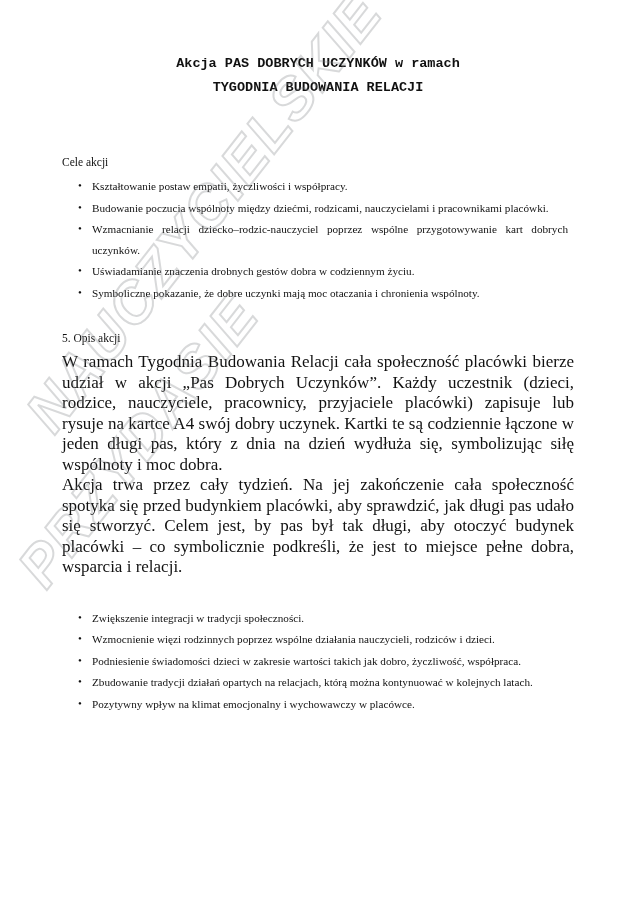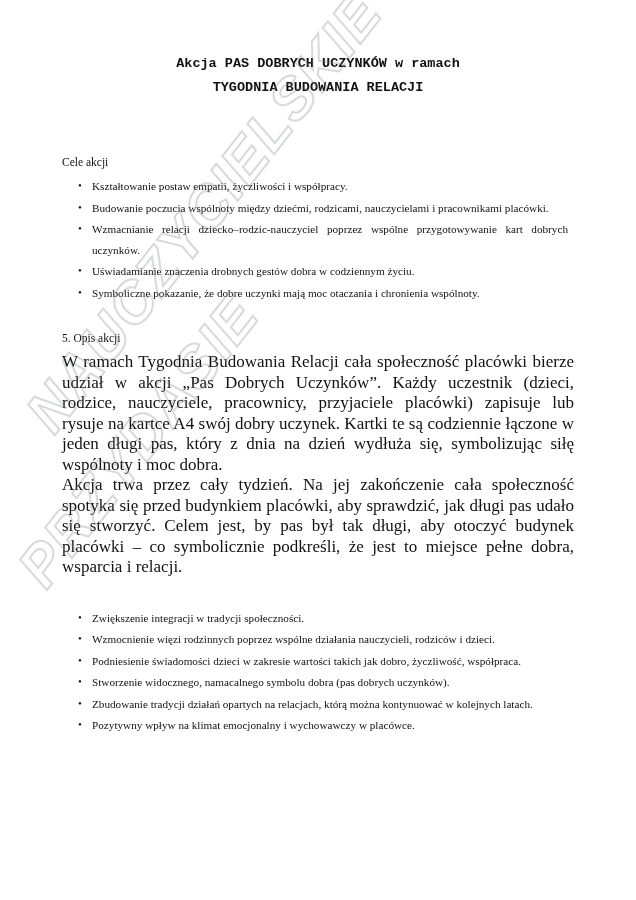--- a/index.html
+++ b/index.html
@@ -151,20 +151,19 @@
       <p class="para">Akcja trwa przez cały tydzień. Na jej zakończenie cała społeczność spotyka się przed budynkiem placówki, aby sprawdzić, jak długi pas udało się stworzyć. Celem jest, by pas był tak długi, aby otoczyć budynek placówki – co symbolicznie podkreśli, że jest to miejsce pełne dobra, wsparcia i relacji.</p>
     </div>
 
     <div class="gap-sec3"></div>
 
     <div class="section">
       <ul class="bullets">
         <li><span>Zwiększenie integracji w tradycji społeczności.</span></li>
         <li><span>Wzmocnienie więzi rodzinnych poprzez wspólne działania nauczycieli, rodziców i dzieci.</span></li>
         <li><span>Podniesienie świadomości dzieci w zakresie wartości takich jak dobro, życzliwość, współpraca.</span></li>
-        <li><span>Stworzenie widocznego, namacalnego symbolu dobra (pas dobrych uczynków).</span></li>
         <li><span>Zbudowanie tradycji działań opartych na relacjach, którą można kontynuować w kolejnych latach.</span></li>
         <li><span>Pozytywny wpływ na klimat emocjonalny i wychowawczy w placówce.</span></li>
       </ul>
     </div>
 
   </div>
 </div>
 
 </body></html>

